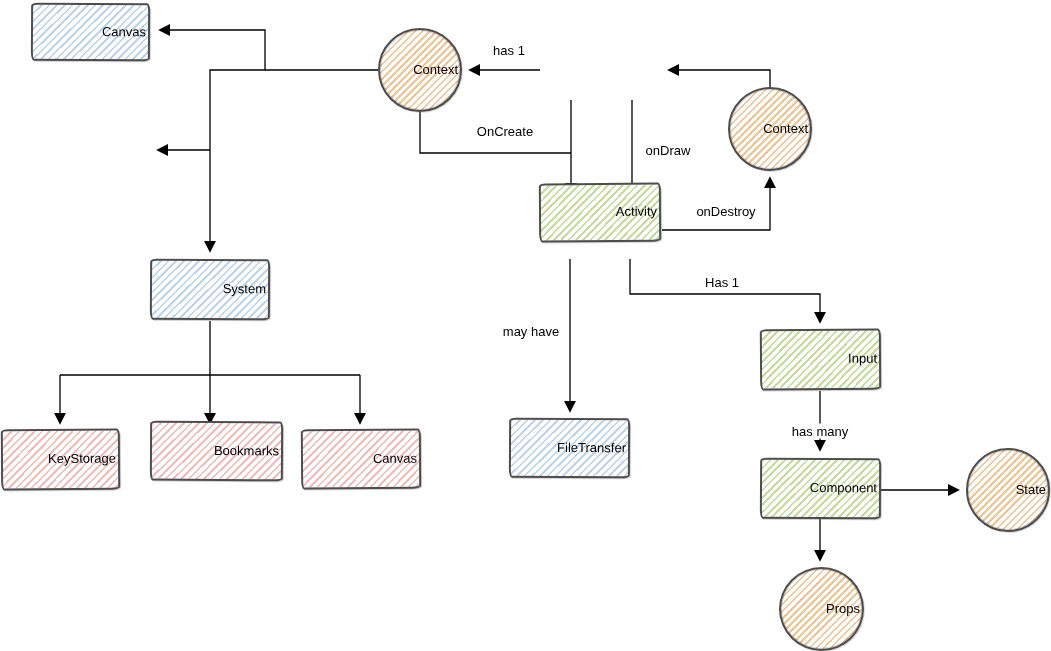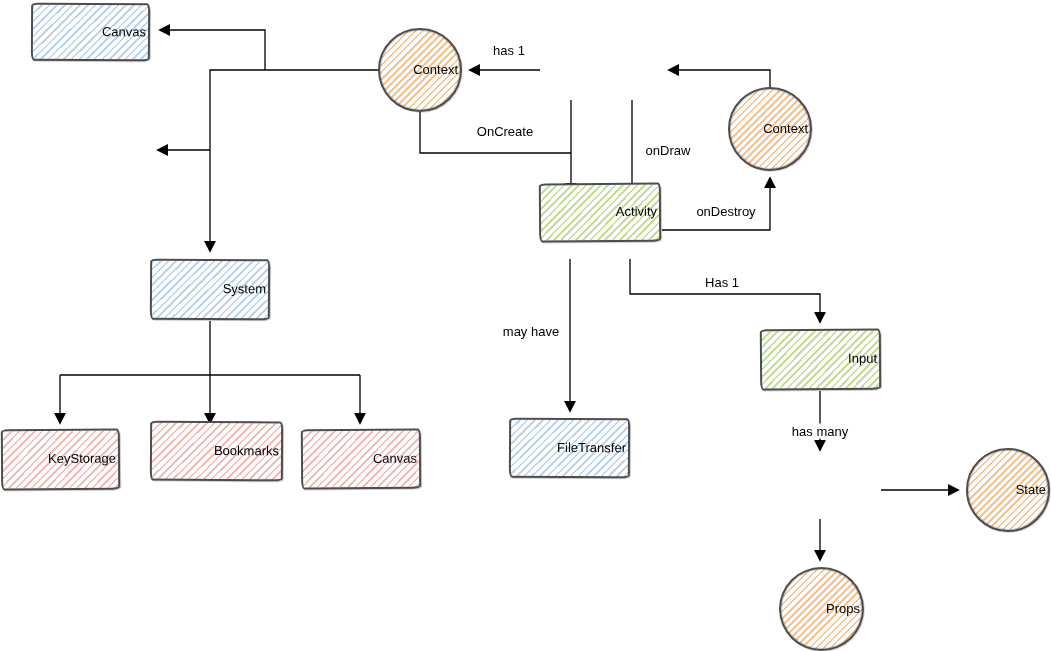--- a/index.html
+++ b/index.html
@@ -96,20 +96,23 @@
   </div>
 
   <div class="node rect blue rot-a" style="left:509px;top:418px;width:121px;height:60px">
     <span class="lbl">FileTransfer</span>
   </div>
 
   <div class="node rect green rot-b" style="left:760px;top:329px;width:121px;height:61px">
     <span class="lbl">Input</span>
   </div>
 
+  <div class="node rect green rot-a" style="left:760px;top:458px;width:121px;height:61px">
+    <span class="lbl">Component</span>
+  </div>
 
   <div class="node circle orange" style="left:378px;top:28px;width:84px;height:84px">
     <span class="lbl">Context</span>
   </div>
 
   <div class="node circle orange" style="left:728px;top:87px;width:84px;height:84px">
     <span class="lbl">Context</span>
   </div>
 
   <div class="node circle orange" style="left:966px;top:448px;width:84px;height:84px">

